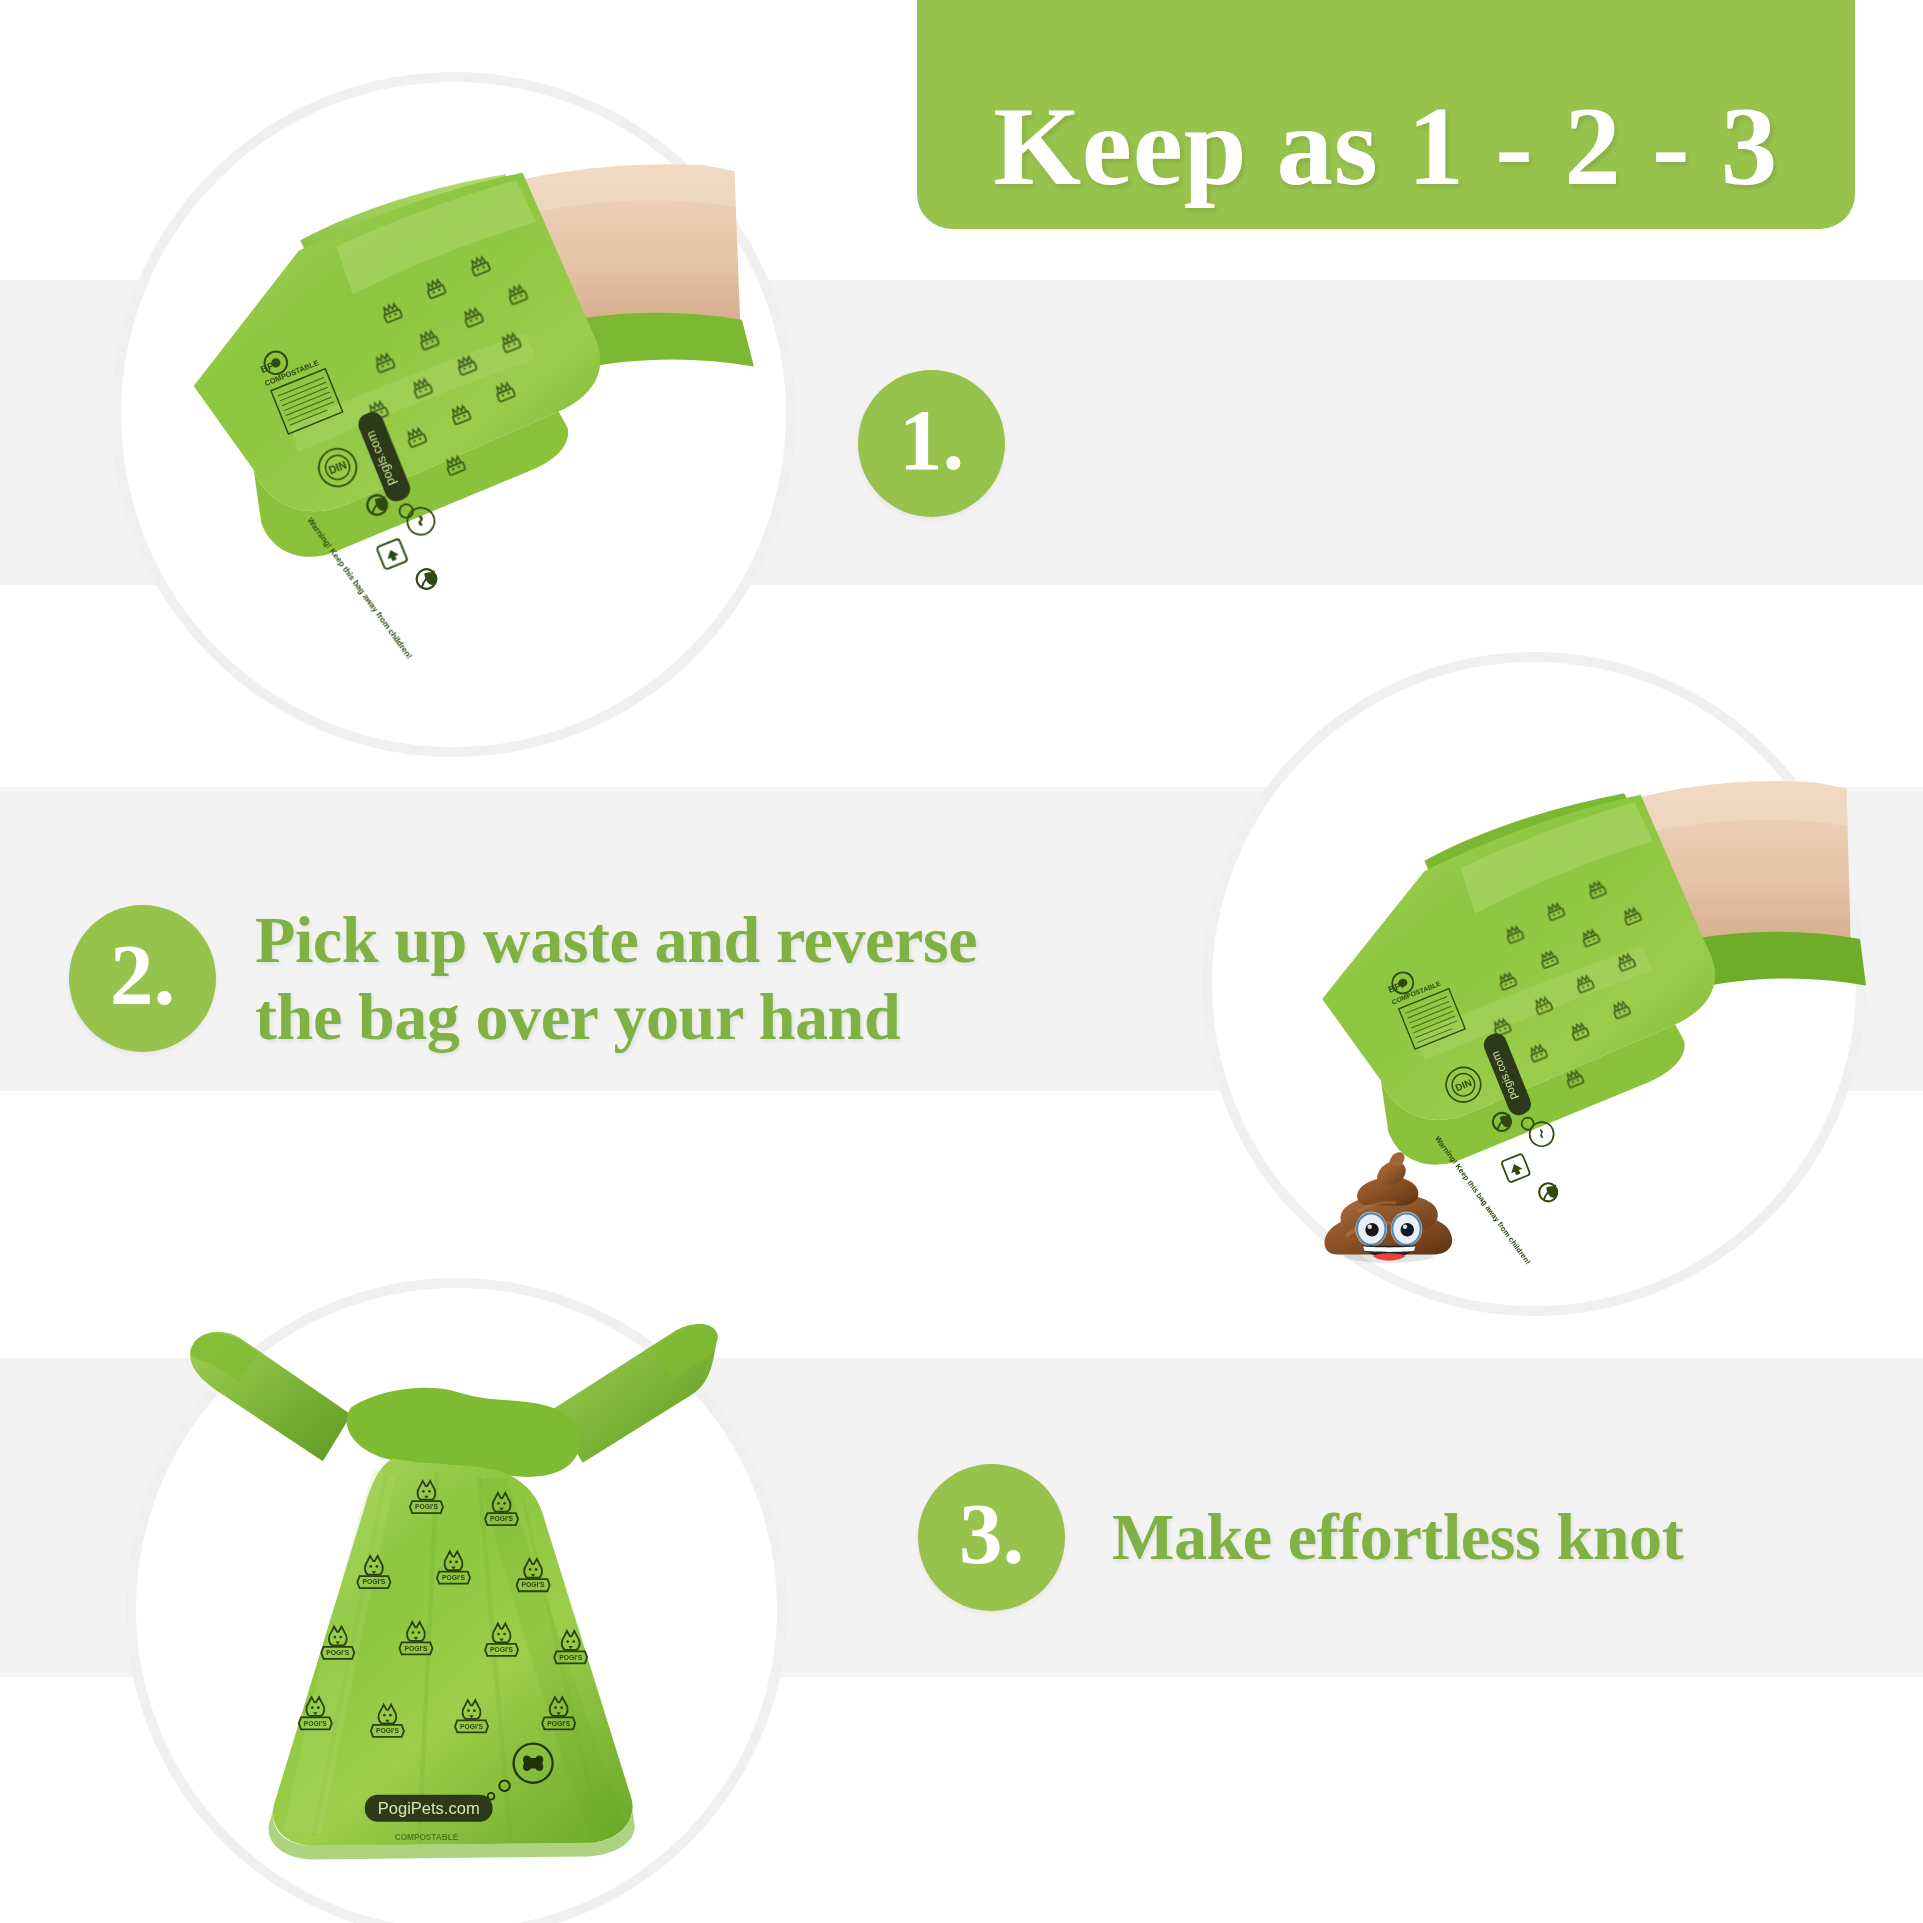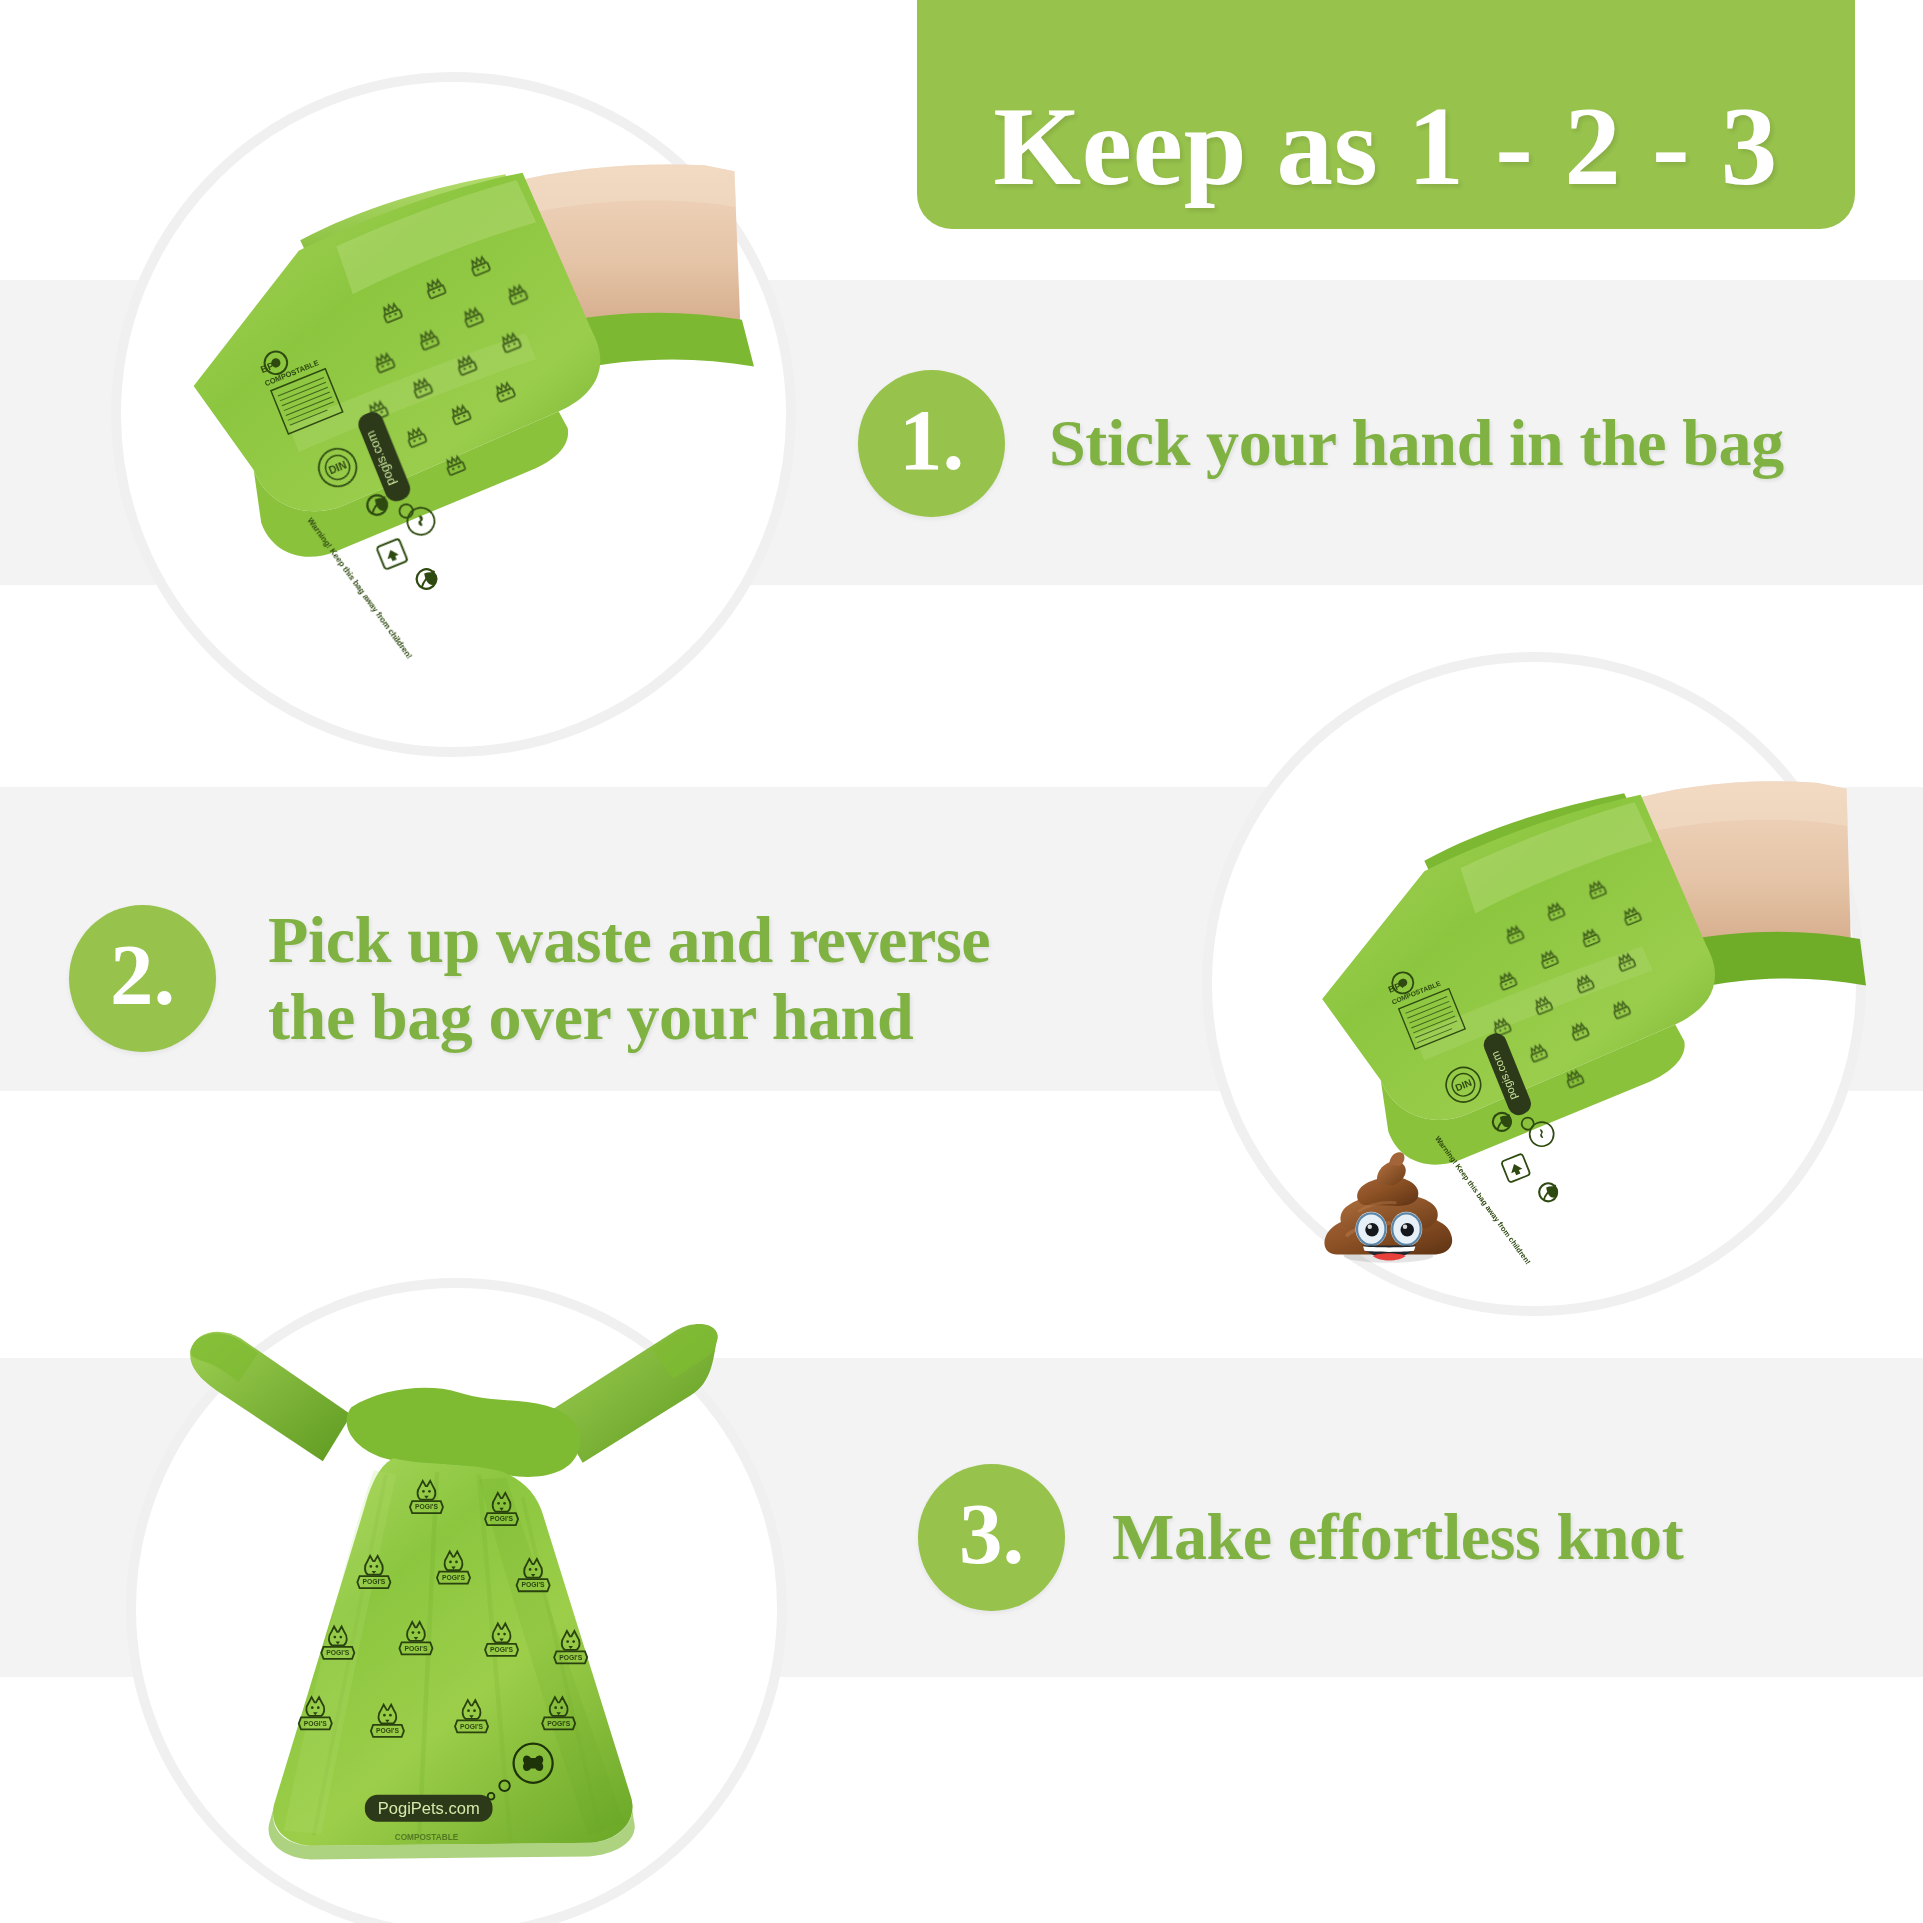--- a/index.html
+++ b/index.html
@@ -94,21 +94,21 @@
     margin-left:44px;
     color:#7FB243;
     font-family:"Liberation Serif", serif;
     font-weight:bold;
     font-size:66px;
     line-height:1.16;
     letter-spacing:-0.4px;
     white-space:pre-line;
     text-shadow:1.5px 2.3px 3.8px rgba(0,0,0,.09);
   }
-  #step-row-2 .step-text{ margin-left:52px; }
+  #step-row-2 .step-text{ margin-left:39px; }
   #step-row-3 .step-text{ margin-left:47px; }
 
   
   #poop-emoji{
     position:absolute;
     left:1317px; top:1115px;
     width:143px; height:150px;
     z-index:4;
   }
   #poop-emoji svg{ width:100%; height:100%; }
@@ -515,21 +515,20 @@
       <rect x="318" y="688" width="170" height="36" rx="17" fill="#2D3A1A"></rect>
       <text x="403" y="713" text-anchor="middle" font-family="Liberation Sans, sans-serif" font-size="22" fill="#D6EBAB">PogiPets.com</text>
     </g>
     <text x="400" y="748" text-anchor="middle" font-family="Liberation Sans, sans-serif" font-size="11" font-weight="bold" fill="#3C5A18" opacity=".7">COMPOSTABLE</text>
   </svg>
  </div>
 </div>
 
 <div class="step-row" id="step-row-1">
   <div class="step-badge">1.</div>
-  <div class="step-text">Stick your hand in the bag</div>
 </div>
 
 <div class="step-row" id="step-row-2">
   <div class="step-badge">2.</div>
   <div class="step-text">Pick up waste and reverse
 the bag over your hand</div>
 </div>
 
 <div class="step-row" id="step-row-3">
   <div class="step-badge">3.</div>

